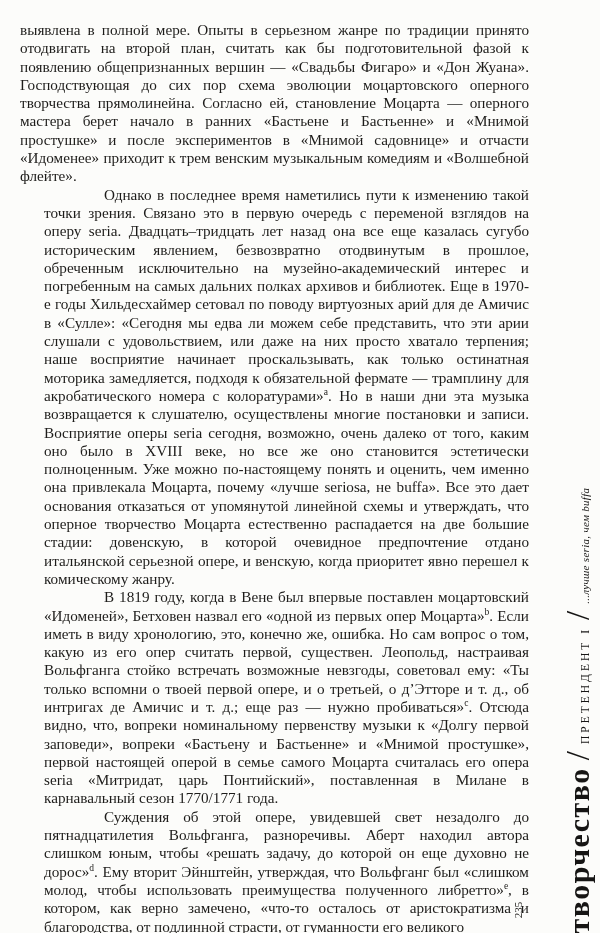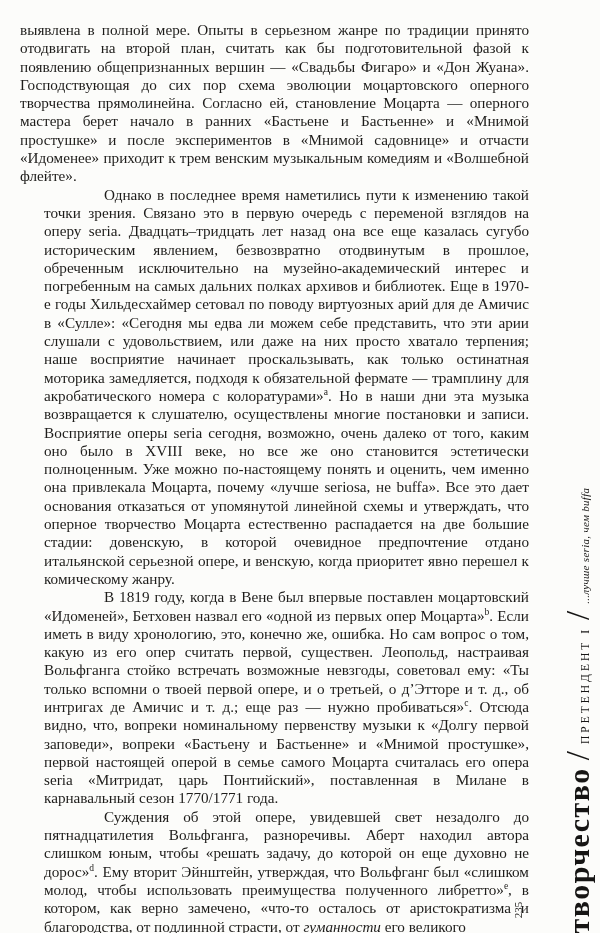--- a/index.html
+++ b/index.html
@@ -18,21 +18,21 @@
   .text-col {
     position: absolute;
     left: 20px; top: 21px;
     width: 509px;
     font-size: 15.2px;
     line-height: 18.3px;
     text-align: justify;
   }
   .para { margin: 0; }
   .para.indent { text-indent: 60px; margin-left: 24px; }
-  .it { font-style: italic; }
+  .it { }
   .bd { font-weight: bold; }
   sup.fnref {
     font-size: 9.5px;
     line-height: 0;
     vertical-align: super;
   }
   .footnotes { margin-top: 13px; }
   .fn {
     display: flex;
     font-size: 11.4px;

